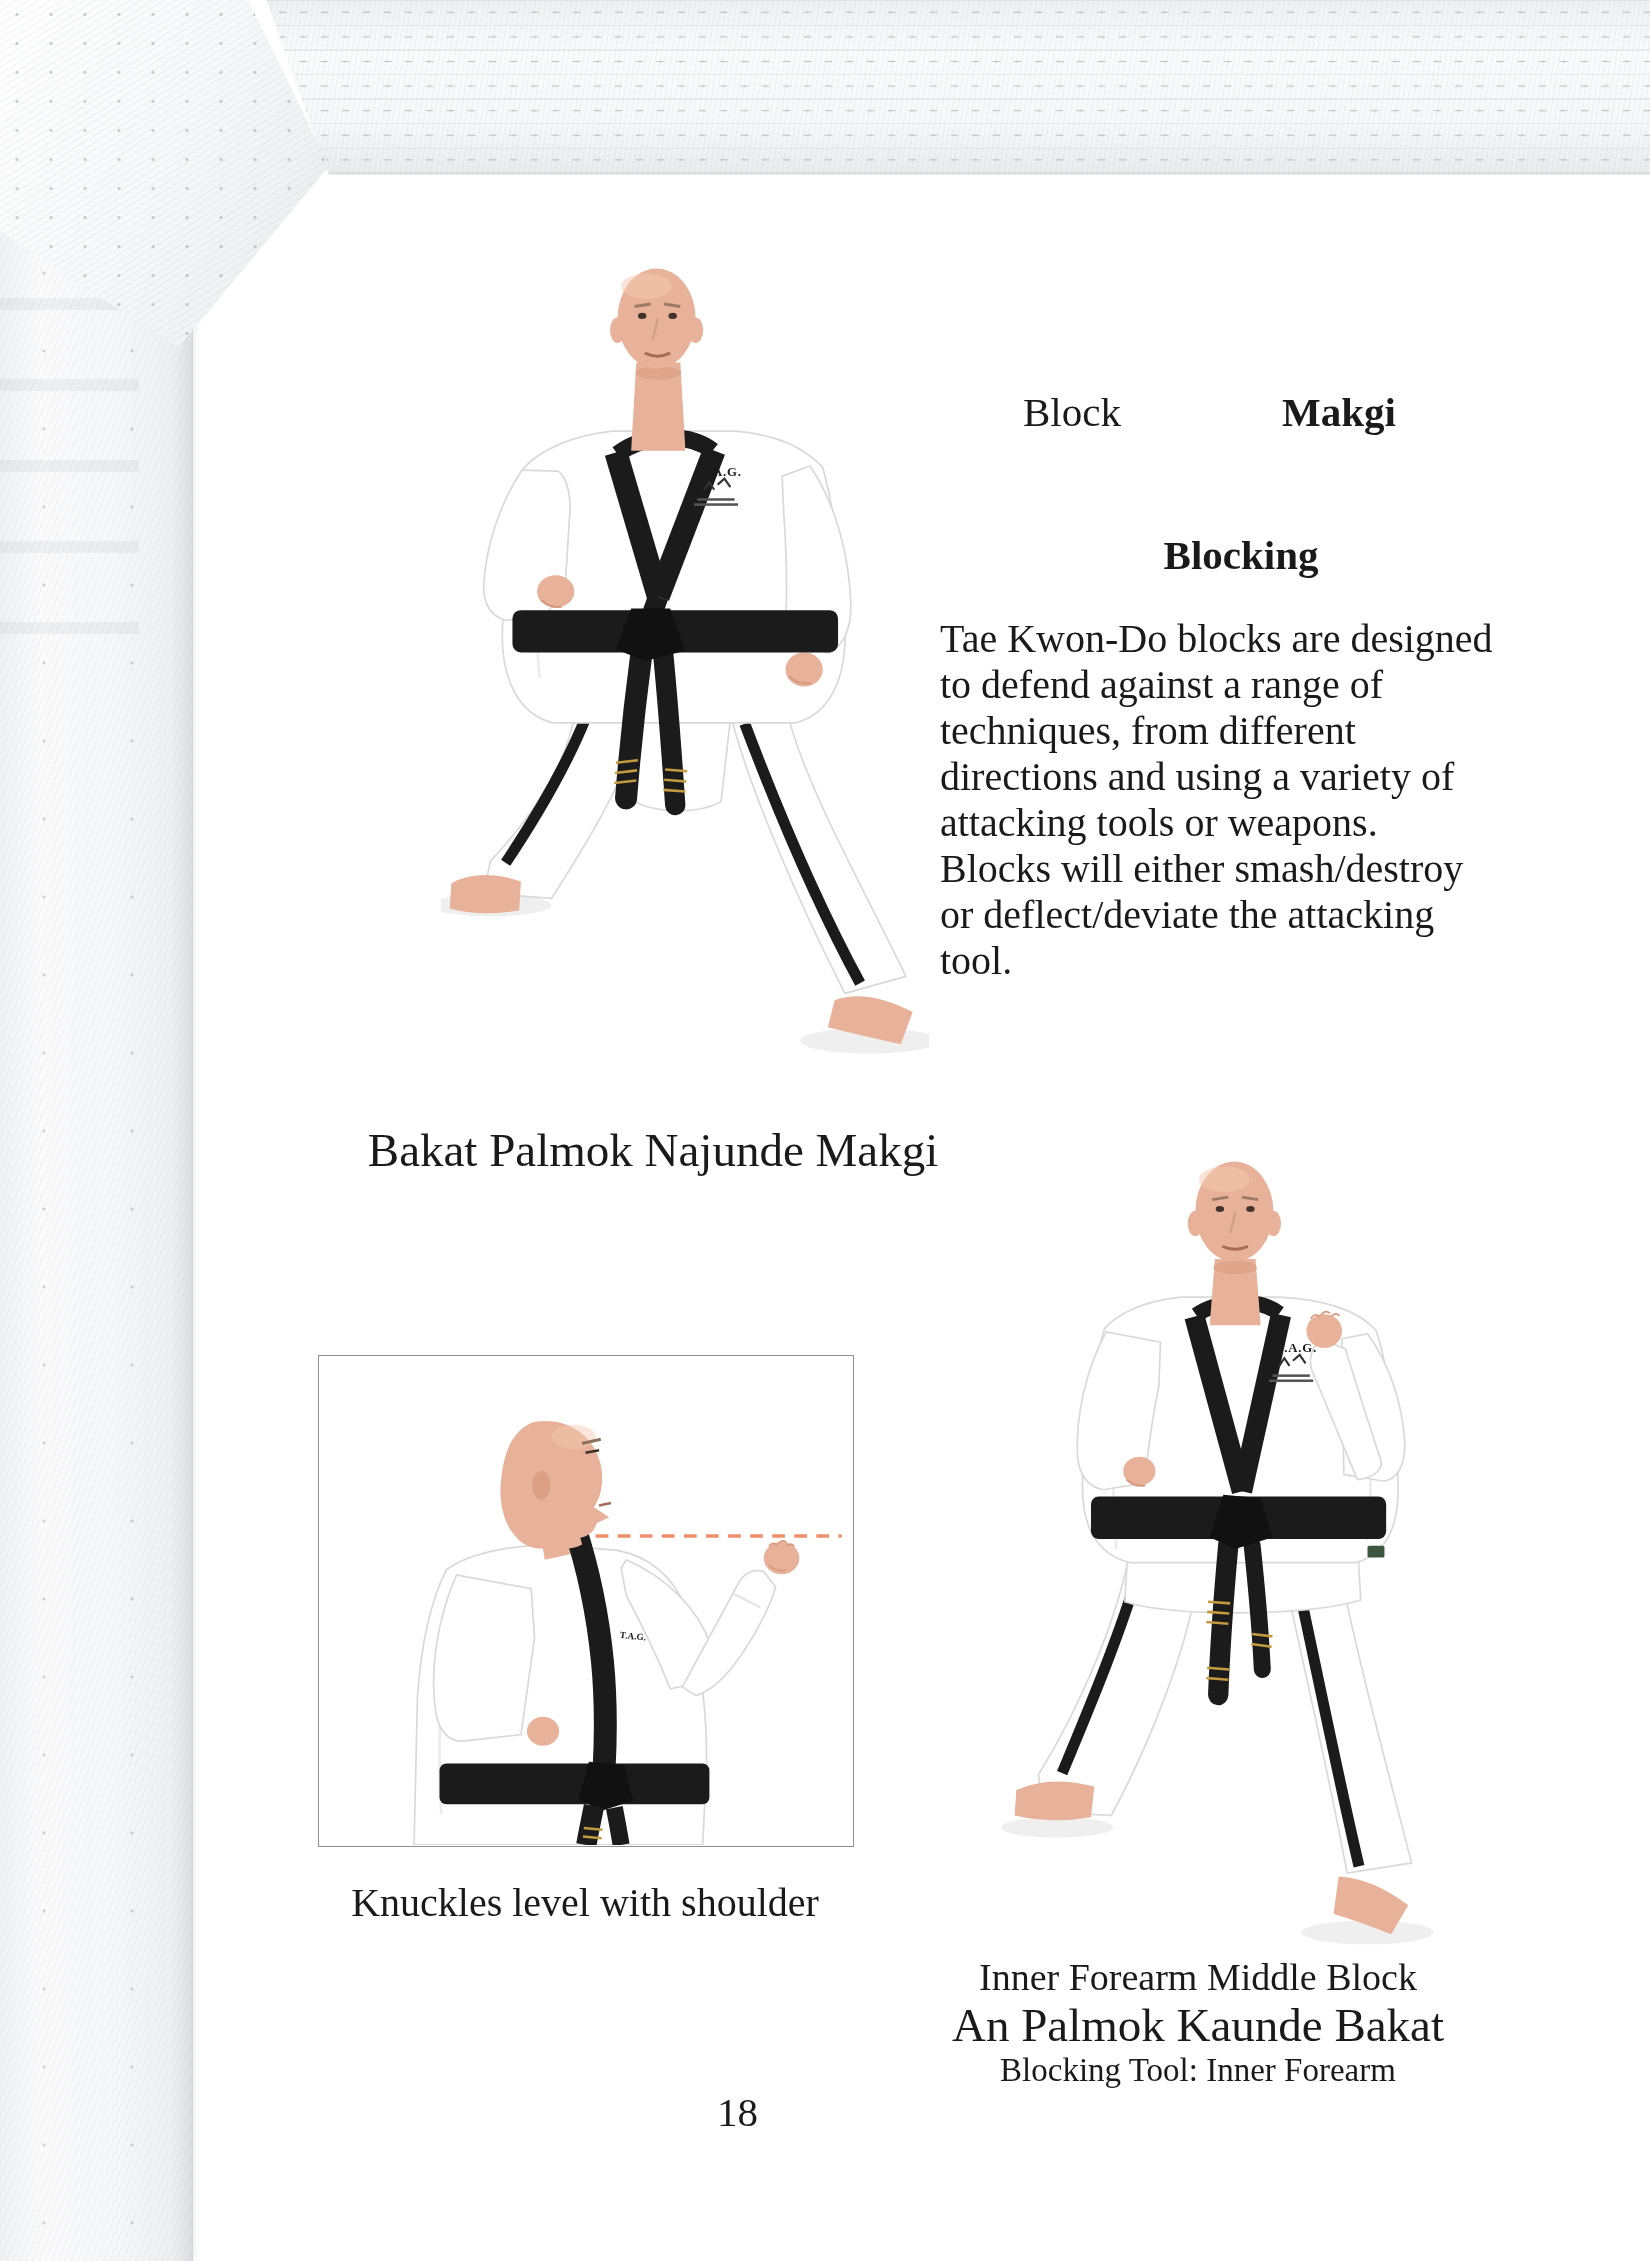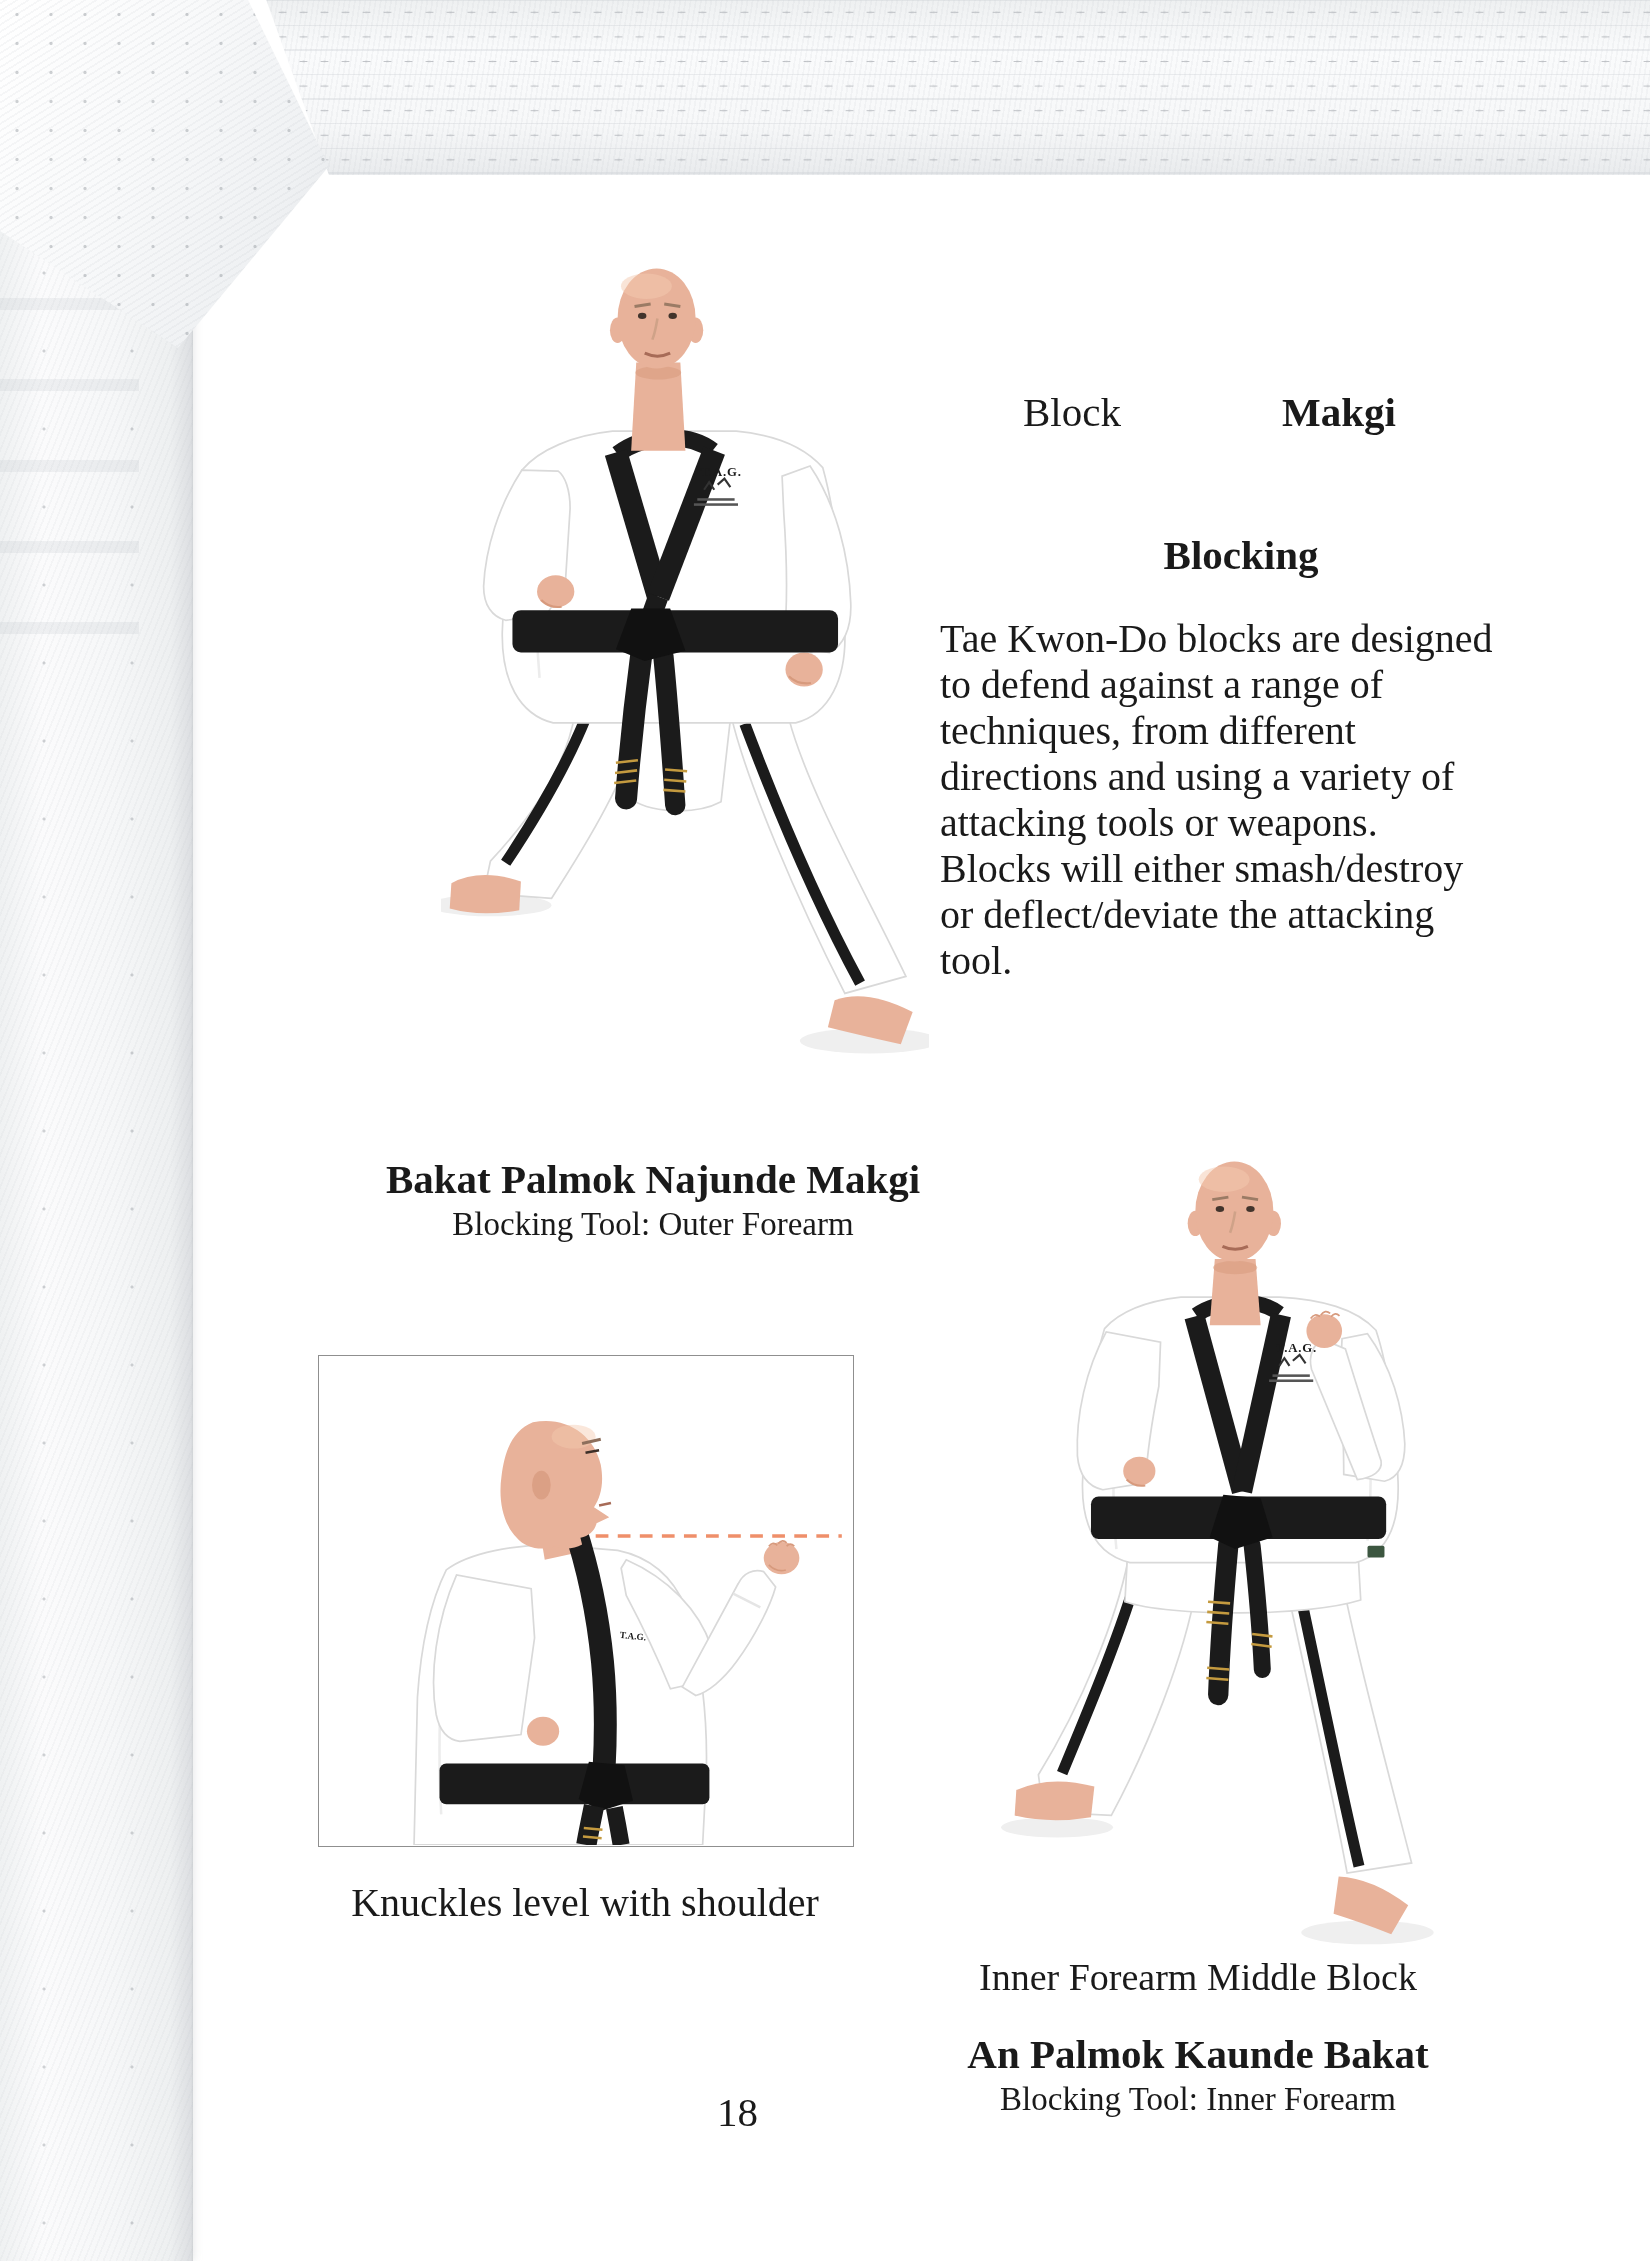--- a/index.html
+++ b/index.html
@@ -52,21 +52,21 @@
     z-index:2;
   }
   
   .abs{position:absolute;z-index:3;}
   .term{font-size:41px;line-height:44px;}
   .term.bold{font-weight:bold;text-align:center;}
   .section-title{font-size:41px;font-weight:bold;text-align:center;}
   .intro{font-size:40px;line-height:46px;white-space:pre-line;}
   .caption{text-align:center;}
   .cap-en{font-size:38px;line-height:47px;}
-  .cap-native{font-size:41px;line-height:49px;font-weight:bold;margin-top:29px;}
+  .cap-native{font-size:47px;line-height:49px;font-weight:normal;}
   .cap-tool{font-size:33px;line-height:41px;}
   .cap-single{font-size:40px;line-height:46px;text-align:center;}
   .page-number{font-size:41px;text-align:left;}
   
   .photo{position:absolute;z-index:3;}
   .frame{
     position:absolute;left:318px;top:1355px;width:536px;height:492px;
     border:1.7px solid #8f8f8f;box-sizing:border-box;background:#ffffff;z-index:3;
   }
   .frame svg{display:block;width:533px;height:489px;}
@@ -154,21 +154,20 @@
 to defend against a range of
 techniques, from different
 directions and using a variety of
 attacking tools or weapons.
 Blocks will either smash/destroy
 or deflect/deviate the attacking
 tool.</div>
 
   <div class="abs caption" style="left:356px;top:1126px;width:594px;">
     <div class="cap-native">Bakat Palmok Najunde Makgi</div>
-    <div class="cap-tool">Blocking Tool: Outer Forearm</div>
   </div>
 
   <div class="frame">
     <svg viewBox="0 0 628 576">
       <g>
         <path d="M150,252 C130,292 120,342 116,402 L112,576 L452,576 L456,500 C459,430 450,352 432,296 C415,256 386,236 352,229 L282,223 C232,221 176,232 150,252 Z" fill="#ffffff" stroke="#d9d9d9" stroke-width="2"></path>
         <path d="M150,310 C142,380 140,470 144,540" stroke="#ececec" stroke-width="3" fill="none"></path>
       </g>
       <g>
         <path d="M162,258 C138,312 130,376 138,422 C142,442 152,452 166,454 L238,446 C242,418 248,374 254,332 L250,274 Z" fill="#ffffff" stroke="#d9d9d9" stroke-width="2"></path>

